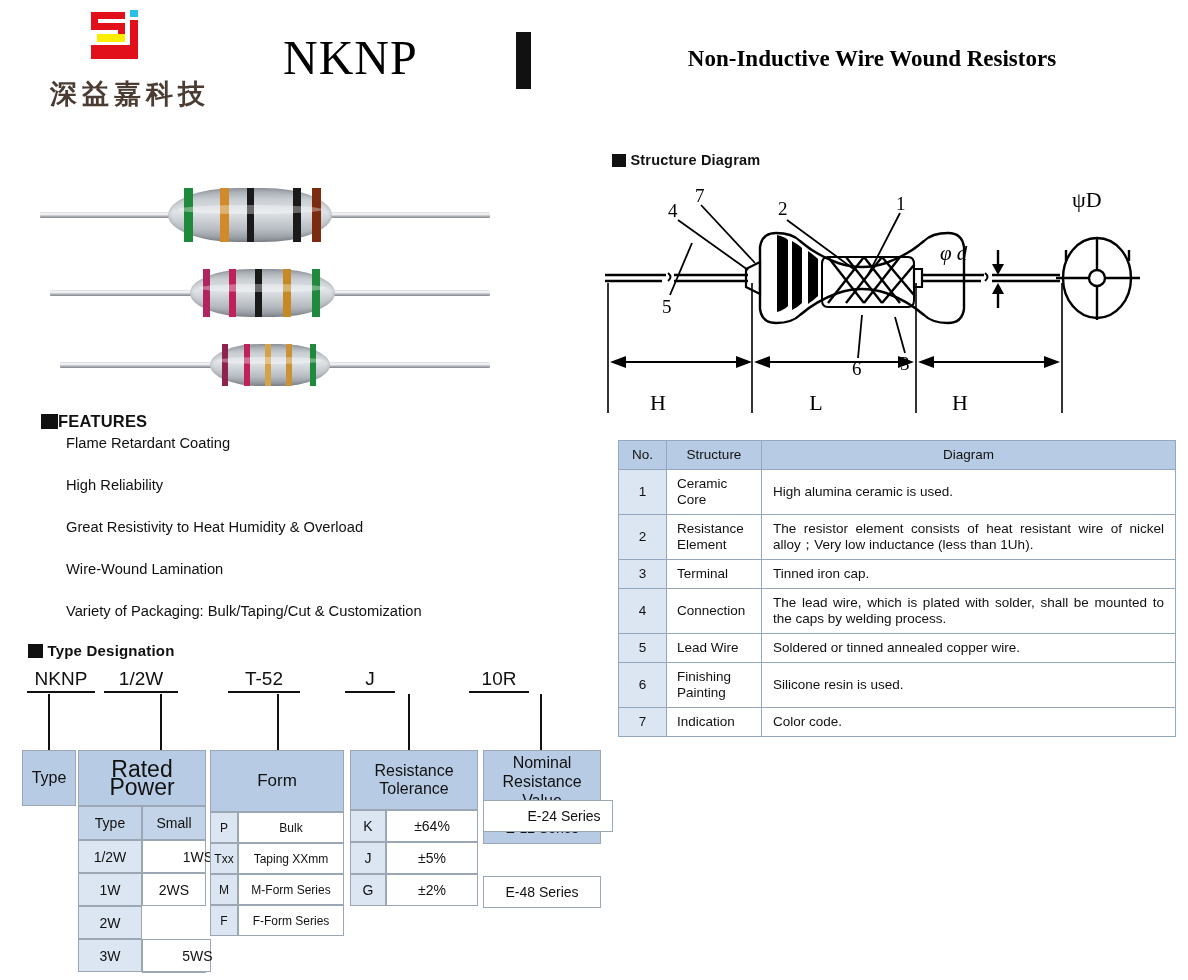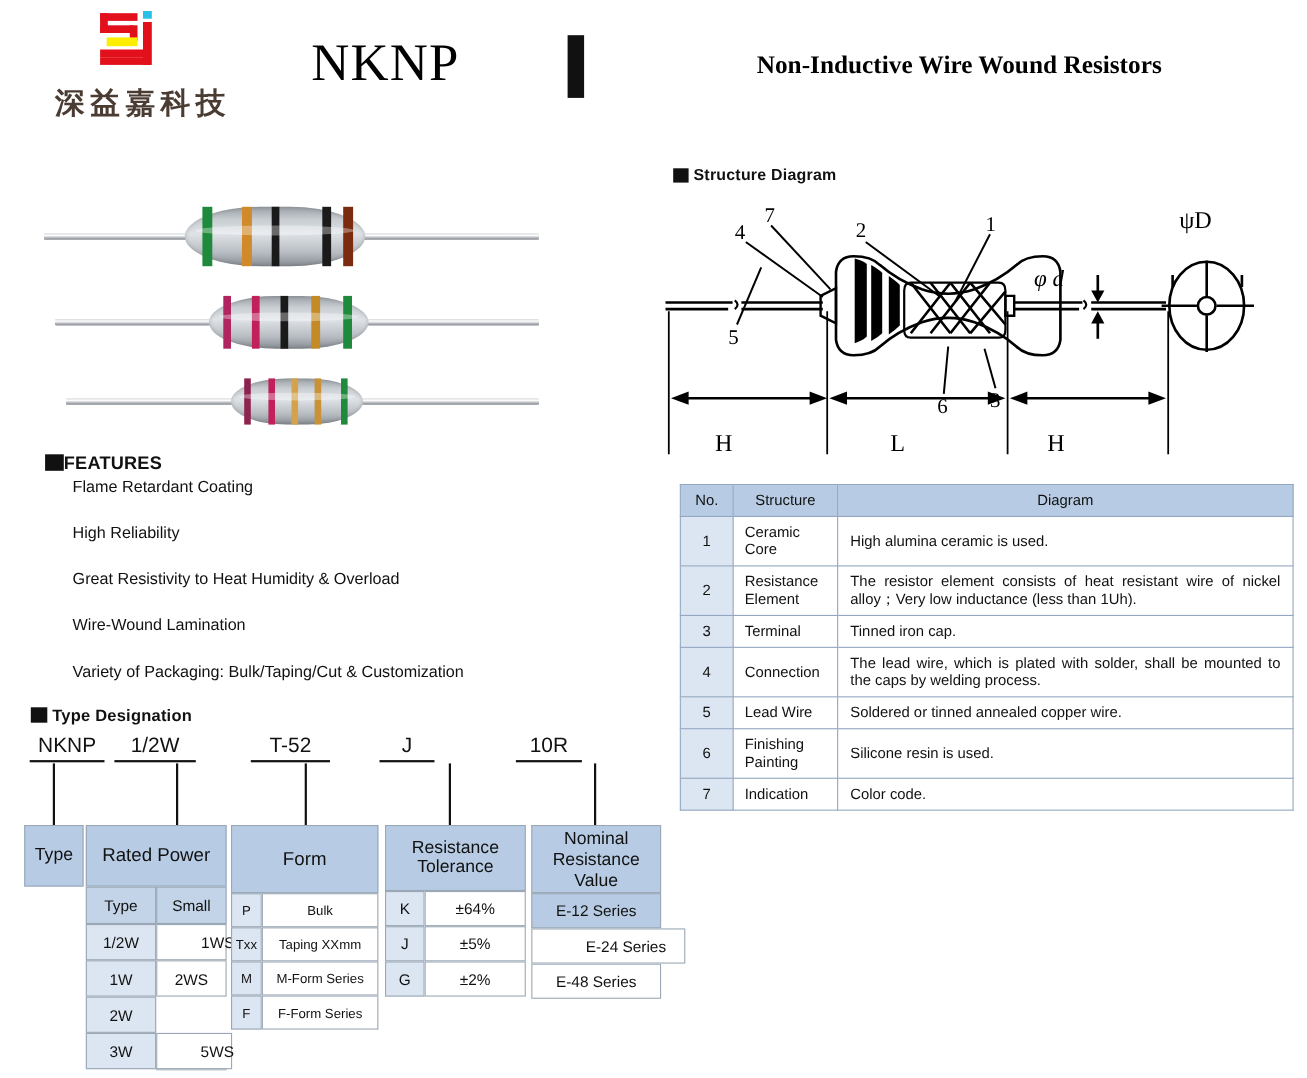--- a/index.html
+++ b/index.html
@@ -211,21 +211,21 @@
 <div class="code-word" style="left:469px; top:668px; width:60px;">10R</div>
 
 <div class="drop-line" style="left:48px;  top:694px; height:56px;"></div>
 <div class="drop-line" style="left:160px; top:694px; height:56px;"></div>
 <div class="drop-line" style="left:277px; top:694px; height:56px;"></div>
 <div class="drop-line" style="left:408px; top:694px; height:56px;"></div>
 <div class="drop-line" style="left:540px; top:694px; height:56px;"></div>
 
 <div class="tdbox hd" style="left:22px; top:750px; width:54px; height:56px;">Type</div>
 
-<div class="tdbox hd" style="left:78px;  top:750px; width:128px; height:56px; font-size:17px;">Rated Power</div>
+<div class="tdbox hd" style="left:78px;  top:750px; width:128px; height:56px; font-size:23px;">Rated Power</div>
 <div class="tdbox hd2 sm" style="left:78px;  top:806px; width:64px; height:34px;">Type</div>
 <div class="tdbox hd2 sm" style="left:142px; top:806px; width:64px; height:34px;">Small</div>
 <div class="tdbox lt sm" style="left:78px;  top:840px; width:64px; height:33px;">1/2W</div>
 <div class="tdbox wh sm" style="left:142px; top:840px; width:64px; height:33px;padding-left:48px;">1WS</div>
 <div class="tdbox lt sm" style="left:78px;  top:873px; width:64px; height:33px;">1W</div>
 <div class="tdbox wh sm" style="left:142px; top:873px; width:64px; height:33px;">2WS</div>
 <div class="tdbox lt sm" style="left:78px;  top:906px; width:64px; height:33px;">2W</div>
 <div class="tdbox wh sm" style="left:142px; top:940px; width:64px; height:33px;padding-left:20px;">3WS</div>
 <div class="tdbox lt sm" style="left:78px;  top:939px; width:64px; height:33px;">3W</div>
 <div class="tdbox wh sm" style="left:142px; top:939px; width:69px; height:33px;padding-left:42px;">5WS</div>
@@ -243,21 +243,21 @@
 <div class="tdbox hd" style="left:350px; top:750px; width:128px; height:60px; font-size:16px;">Resistance Tolerance</div>
 <div class="tdbox lt sm" style="left:350px; top:810px; width:36px; height:32px;">K</div>
 <div class="tdbox wh sm" style="left:386px; top:810px; width:92px; height:32px;">±64%</div>
 <div class="tdbox lt sm" style="left:350px; top:842px; width:36px; height:32px;">J</div>
 <div class="tdbox wh sm" style="left:386px; top:842px; width:92px; height:32px;">±5%</div>
 <div class="tdbox lt sm" style="left:350px; top:874px; width:36px; height:32px;">G</div>
 <div class="tdbox wh sm" style="left:386px; top:874px; width:92px; height:32px;">±2%</div>
 
 <div class="tdbox hd" style="left:483px; top:750px; width:118px; height:62px; font-size:16px; line-height:19px;">Nominal Resistance Value</div>
 <div class="tdbox hd sm" style="left:483px; top:812px; width:118px; height:32px;">E-12 Series</div>
-<div class="tdbox wh sm" style="left:483px; top:844px; width:140px; height:32px;padding-left:32px;">E-24 Series</div>
+<div class="tdbox wh sm" style="left:483px; top:800px; width:130px; height:32px;padding-left:32px;">E-24 Series</div>
 <div class="tdbox wh sm" style="left:483px; top:876px; width:118px; height:32px;">E-48 Series</div>
 
 <div id="struct-head">
   <span class="sec-square"></span>
   <span class="sec-title">Structure Diagram</span>
 </div>
 
 <svg id="struct-svg" width="588" height="270" viewBox="0 0 588 270">
   <g fill="none" stroke="#000" stroke-width="2.4">
 

